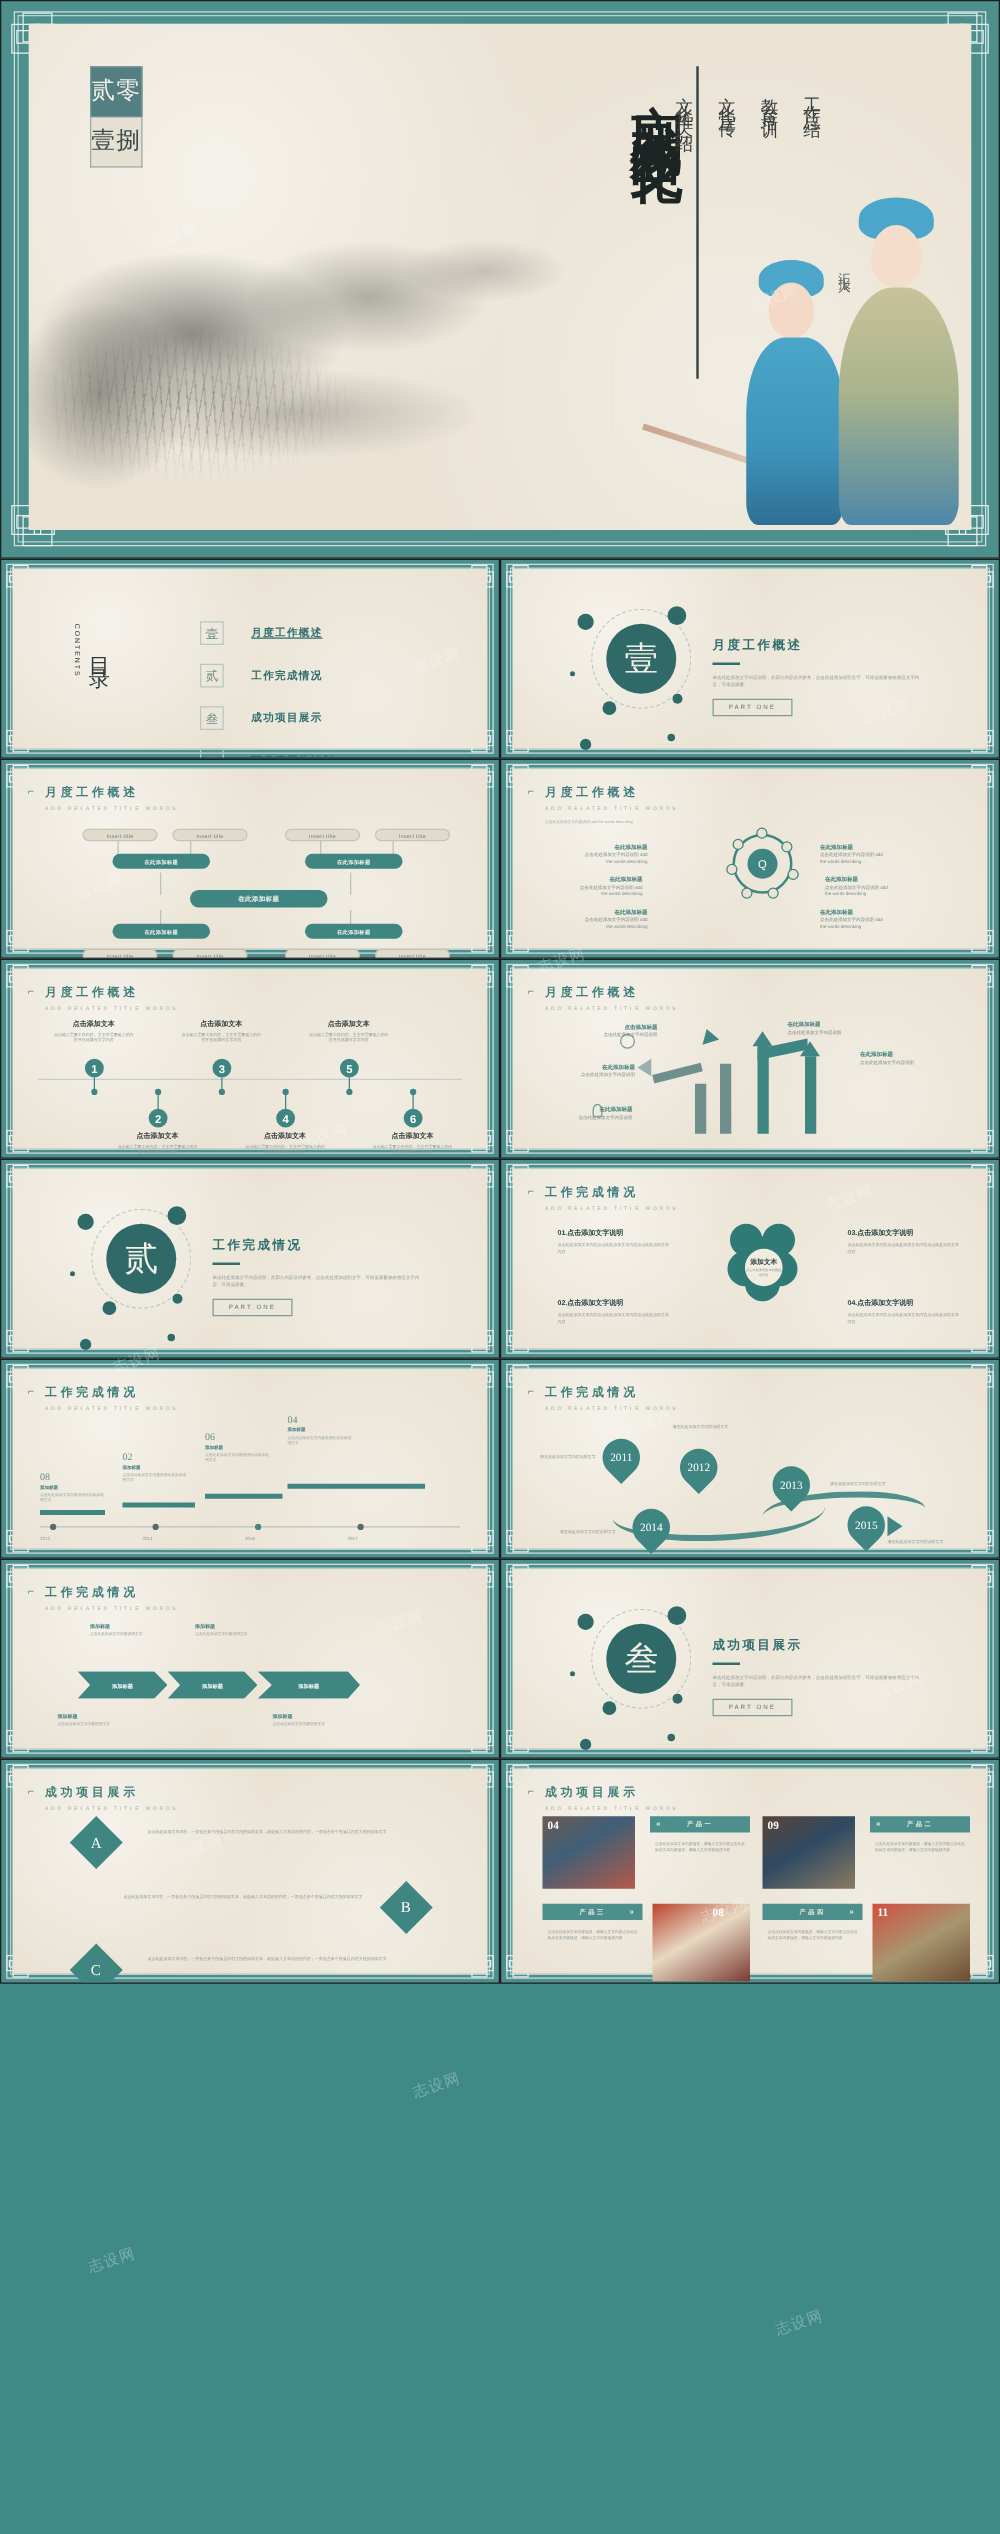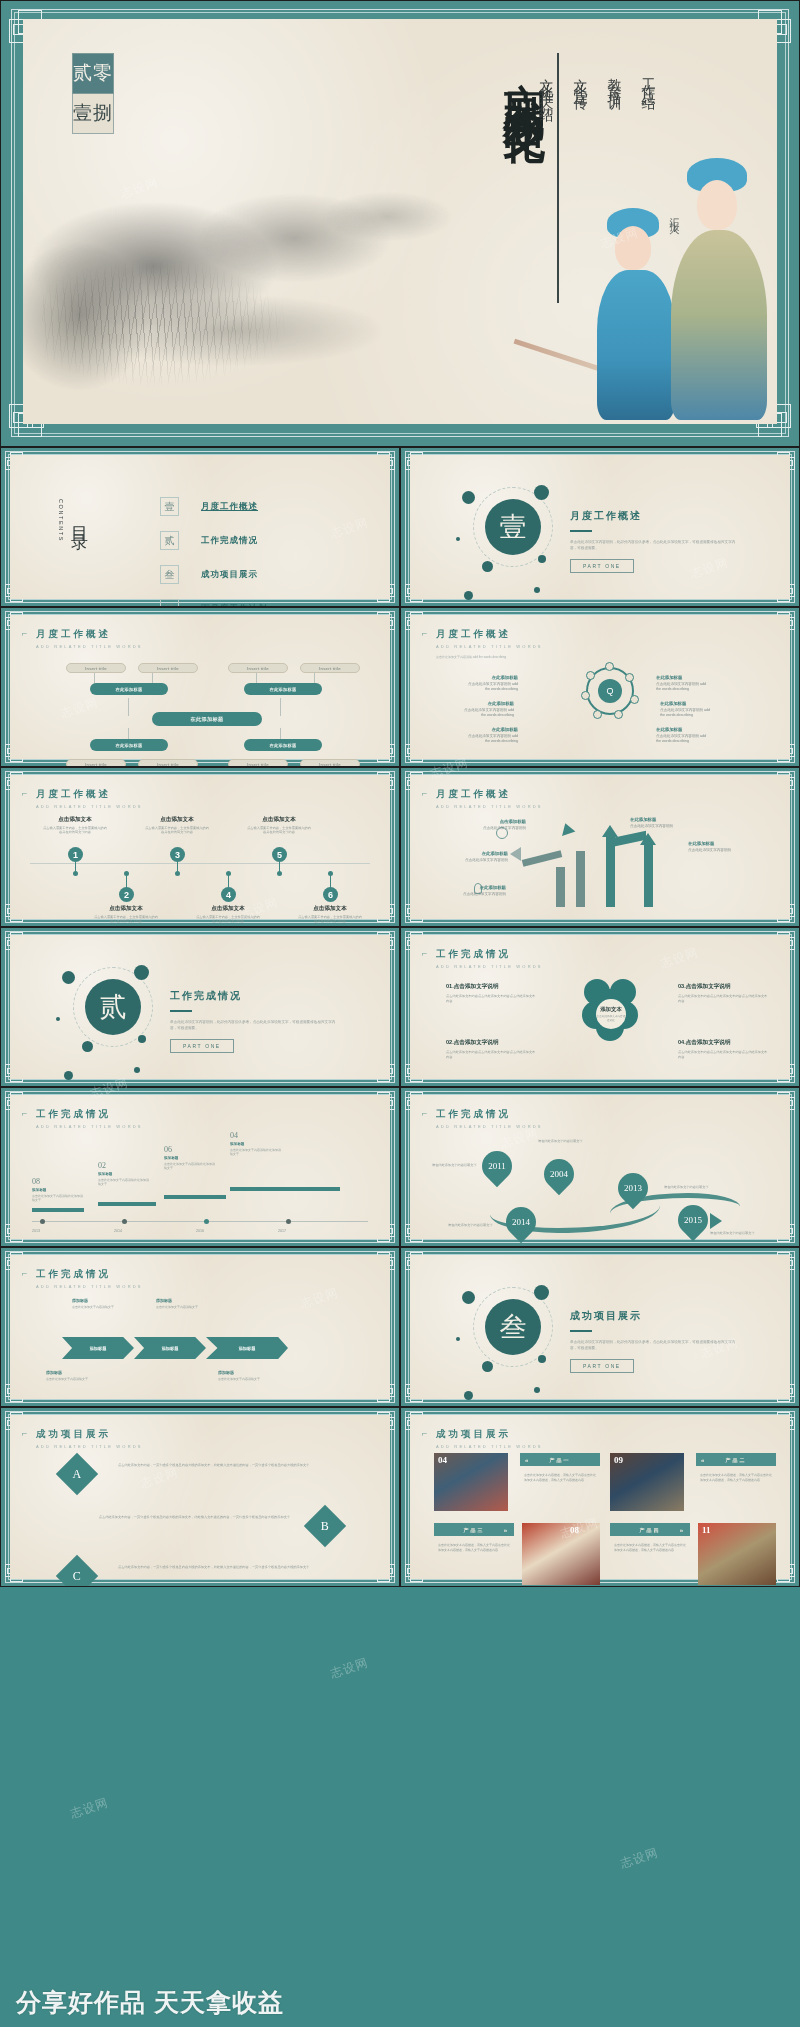--- a/index.html
+++ b/index.html
@@ -1000,21 +1000,21 @@
         <div style="position:absolute;left:80px;top:92px;width:170px;height:46px;border-bottom:5px solid #3f8581;border-radius:0 0 60% 40%;opacity:.9;"></div>
         <div style="position:absolute;left:200px;top:98px;width:130px;height:34px;border-top:5px solid #3f8581;border-radius:60% 40% 0 0;opacity:.9;"></div>
         <div style="position:absolute;left:300px;top:118px;width:0;height:0;border-top:8px solid transparent;border-bottom:8px solid transparent;border-left:12px solid #3f8581;"></div>
 
         <div class="pin" style="left:72px;top:56px;">
           <div class="b"></div>
             <div class="t">2011</div>
         </div>
         <div class="pin" style="left:134px;top:64px;">
           <div class="b"></div>
-            <div class="t">2004</div>
+            <div class="t">2012</div>
         </div>
         <div class="pin" style="left:208px;top:78px;">
           <div class="b"></div>
             <div class="t">2013</div>
         </div>
         <div class="pin" style="left:96px;top:112px;">
           <div class="b"></div>
             <div class="t">2014</div>
         </div>
         <div class="pin" style="left:268px;top:110px;">
@@ -1278,14 +1278,13 @@
   <div class="wm-tile" style="left:90px;top:1080px;">志设网</div>
   <div class="wm-tile" style="left:500px;top:1130px;">志设网</div>
   <div class="wm-tile" style="left:300px;top:1290px;">志设网</div>
   <div class="wm-tile" style="left:700px;top:1340px;">志设网</div>
   <div class="wm-tile" style="left:140px;top:1470px;">志设网</div>
   <div class="wm-tile" style="left:560px;top:1520px;">志设网</div>
   <div class="wm-tile" style="left:330px;top:1660px;">志设网</div>
   <div class="wm-tile" style="left:70px;top:1800px;">志设网</div>
   <div class="wm-tile" style="left:620px;top:1850px;">志设网</div>
 
-  <div class="wm-bottom-left">分享好作品 天天拿收益</div>
 </div>
 
 </body></html>

